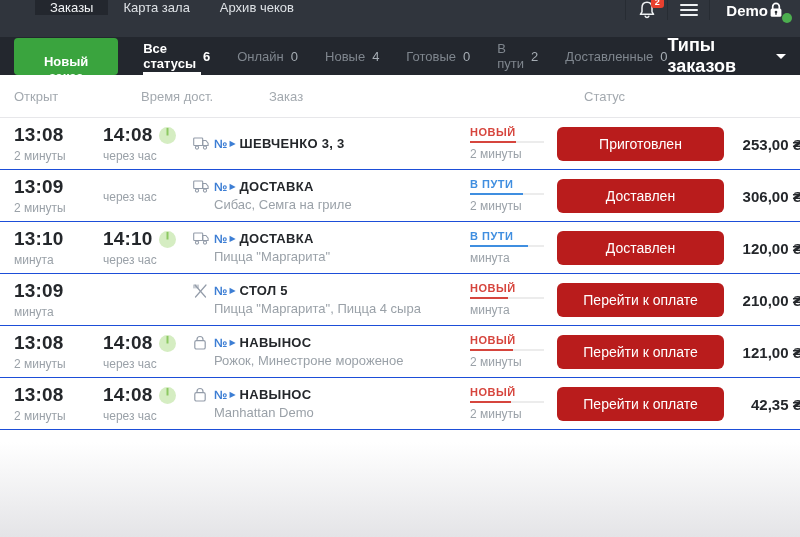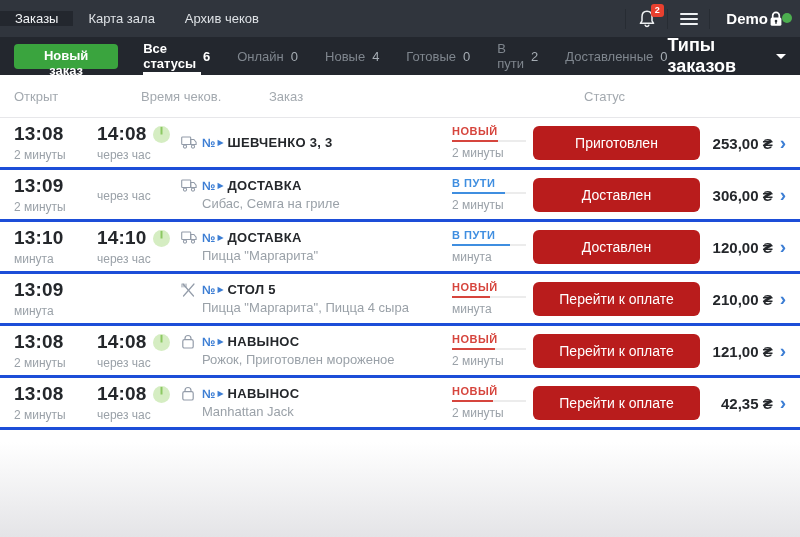--- a/index.html
+++ b/index.html
@@ -2,57 +2,57 @@
 <html><head>
 <meta charset="utf-8">
 <style>
   * { margin:0; padding:0; box-sizing:border-box; }
   html,body { width:800px; height:537px; overflow:hidden; }
   body {
     font-family:"Liberation Sans","DejaVu Sans",sans-serif;
     background:#ffffff; position:relative;
   }
   
-  .navbar { height:37px; background:#30353d; display:flex; align-items:center; position:relative; }
+  .navbar { height:37px; background:#30353d; display:flex; align-items:flex-start; position:relative;padding-left:35px; }
   .nav-tabs { display:flex; align-items:stretch; }
   .nav-tab { display:flex; align-items:center; padding:0 15px; font-size:13px; color:#dde1e5; cursor:pointer; }
   .nav-tab.active { background:#23272e; color:#f2f4f6; }
   .nav-right { margin-left:auto; display:flex; align-items:stretch; }
   .nav-section { display:flex; align-items:center; justify-content:center; border-left:1px solid #272c33; }
   .nav-section.icon-sec { width:42px; }
   .nav-section.user-sec { padding:0 16px; }
   .bell-wrap { position:relative; width:20px; height:20px; }
   .badge { position:absolute; top:-5px; right:-7px; min-width:13px; height:13px; background:#e8402f;
            color:#fff; font-size:9px; font-weight:700; border-radius:3px; display:flex;
            align-items:center; justify-content:center; padding:0 2px; }
   .burger { display:flex; flex-direction:column; gap:3px; width:18px; }
   .burger span { display:block; height:2px; background:#eef1f3; border-radius:1px; }
   .user-label { color:#fff; font-size:15px; font-weight:600; }
   .online-dot { position:absolute; right:8px; top:13px; width:10px; height:10px; border-radius:50%; background:#4cae4f; }
   
   .filter-bar { height:38px; background:#23272e; display:flex; align-items:center; padding:0 14px; }
   .btn-new { background:#3aa43e; color:#fff; border:none; border-radius:4px; font-weight:700;
-             font-size:13px; padding:4px 17px; height:25px; cursor:pointer;
+             font-size:13px; padding:16px 17px; height:37px; cursor:pointer;
              font-family:"Liberation Sans","DejaVu Sans",sans-serif; }
   .filters { display:flex; margin-left:25px; gap:27px; height:100%; align-items:stretch; }
   .filter { display:flex; align-items:center; gap:7px; font-size:13px; color:#7f868e; cursor:pointer; position:relative; }
   .filter .count { color:#a6adb4; }
   .filter.active { color:#ffffff; font-weight:700; }
   .filter.active .count { color:#ffffff; }
   .filter.active::after { content:""; position:absolute; left:0; bottom:0; width:58px; height:3px; background:#ffffff; }
   .order-types { margin-left:auto; display:flex; align-items:center; gap:7px; color:#ffffff;
                  font-size:18px; font-weight:700; cursor:pointer; }
   .caret-down { width:0; height:0; border-left:5px solid transparent; border-right:5px solid transparent;
                 border-top:5px solid #ffffff; }
   
   .grid-cols { display:grid; grid-template-columns:83px 84px 271px 81px 167px 86px; padding:0 14px; }
   .table-header { height:43px; align-items:center; color:#a3a9af; font-size:13px;
                   border-bottom:1px solid #e7e7ea; background:#fff;gap:44px; }
   .th-sum { text-align:right; }
-  .row { height:52px; align-items:center; border-bottom:3px solid #1d4ed8; background:#fff; }
+  .row { height:52px; align-items:center; border-bottom:1px solid #1d4ed8; background:#fff;gap:6px; }
   .t-main { font-size:19px; font-weight:700; color:#24272b; letter-spacing:0.2px; }
   .t-sub { font-size:12px; color:#9aa1a8; margin-top:3px; }
   .delivery-line { display:flex; align-items:center; gap:6px; }
   .order-line1 { display:flex; align-items:center; }
   .order-type-icon { width:16px; margin-right:5px; display:flex; align-items:center; }
   .order-no { color:#3d7ed4; font-weight:700; font-size:12px; }
   .order-caret { color:#3d7ed4; font-size:8px; margin:0 4px 0 2px; }
   .order-title { font-weight:700; font-size:13px; color:#24272b; letter-spacing:0.3px; }
   .order-items { font-size:13px; color:#9aa1a8; margin-top:3px; padding-left:21px; }
   .status-label { font-size:11px; font-weight:700; letter-spacing:0.5px; }
@@ -151,21 +151,21 @@
     </div>
   </div>
   <div class="order-types">
     <span>Типы заказов</span>
     <span class="caret-down"></span>
   </div>
 </div>
 
 <div class="grid-cols table-header">
   <div>Открыт</div>
-  <div>Время чеков.</div>
+  <div>Время дост.</div>
   <div>Заказ</div>
   <div>Статус</div>
   <div></div>
   <div class="th-sum">Сумма</div>
 </div>
 
 <div>
   <div class="grid-cols row">
     <div>
       <div class="t-main">13:08</div>
@@ -374,21 +374,21 @@
         <span class="order-type-icon">
           <svg width="14" height="15" viewBox="0 0 14 15" fill="none">
             <path d="M4 6 V4.5 a3 3 0 0 1 6 0 V6" stroke="#939ca9" stroke-width="1.2"></path>
             <rect x="1.8" y="5.6" width="10.4" height="8.4" rx="1.6" stroke="#939ca9" stroke-width="1.2"></rect>
           </svg>
         </span>
         <span class="order-no">№</span>
         <span class="order-caret">▶</span>
         <span class="order-title">НАВЫНОС</span>
       </div>
-      <div class="order-items">Рожок, Приготовлен мороженое</div>
+      <div class="order-items">Рожок, Минестроне мороженое</div>
     </div>
     <div class="status-new">
       <div class="status-label">НОВЫЙ</div>
       <div class="status-track">
         <div class="status-fill" style="width: 58%;"></div>
       </div>
       <div class="status-sub">2 минуты</div>
     </div>
     <div>
       <button class="action-btn">Перейти к оплате</button>
@@ -422,21 +422,21 @@
         <span class="order-type-icon">
           <svg width="14" height="15" viewBox="0 0 14 15" fill="none">
             <path d="M4 6 V4.5 a3 3 0 0 1 6 0 V6" stroke="#939ca9" stroke-width="1.2"></path>
             <rect x="1.8" y="5.6" width="10.4" height="8.4" rx="1.6" stroke="#939ca9" stroke-width="1.2"></rect>
           </svg>
         </span>
         <span class="order-no">№</span>
         <span class="order-caret">▶</span>
         <span class="order-title">НАВЫНОС</span>
       </div>
-      <div class="order-items">Manhattan Jack</div>
+      <div class="order-items">Manhattan Demo</div>
     </div>
     <div class="status-new">
       <div class="status-label">НОВЫЙ</div>
       <div class="status-track">
         <div class="status-fill" style="width: 55%;"></div>
       </div>
       <div class="status-sub">2 минуты</div>
     </div>
     <div>
       <button class="action-btn">Перейти к оплате</button>

